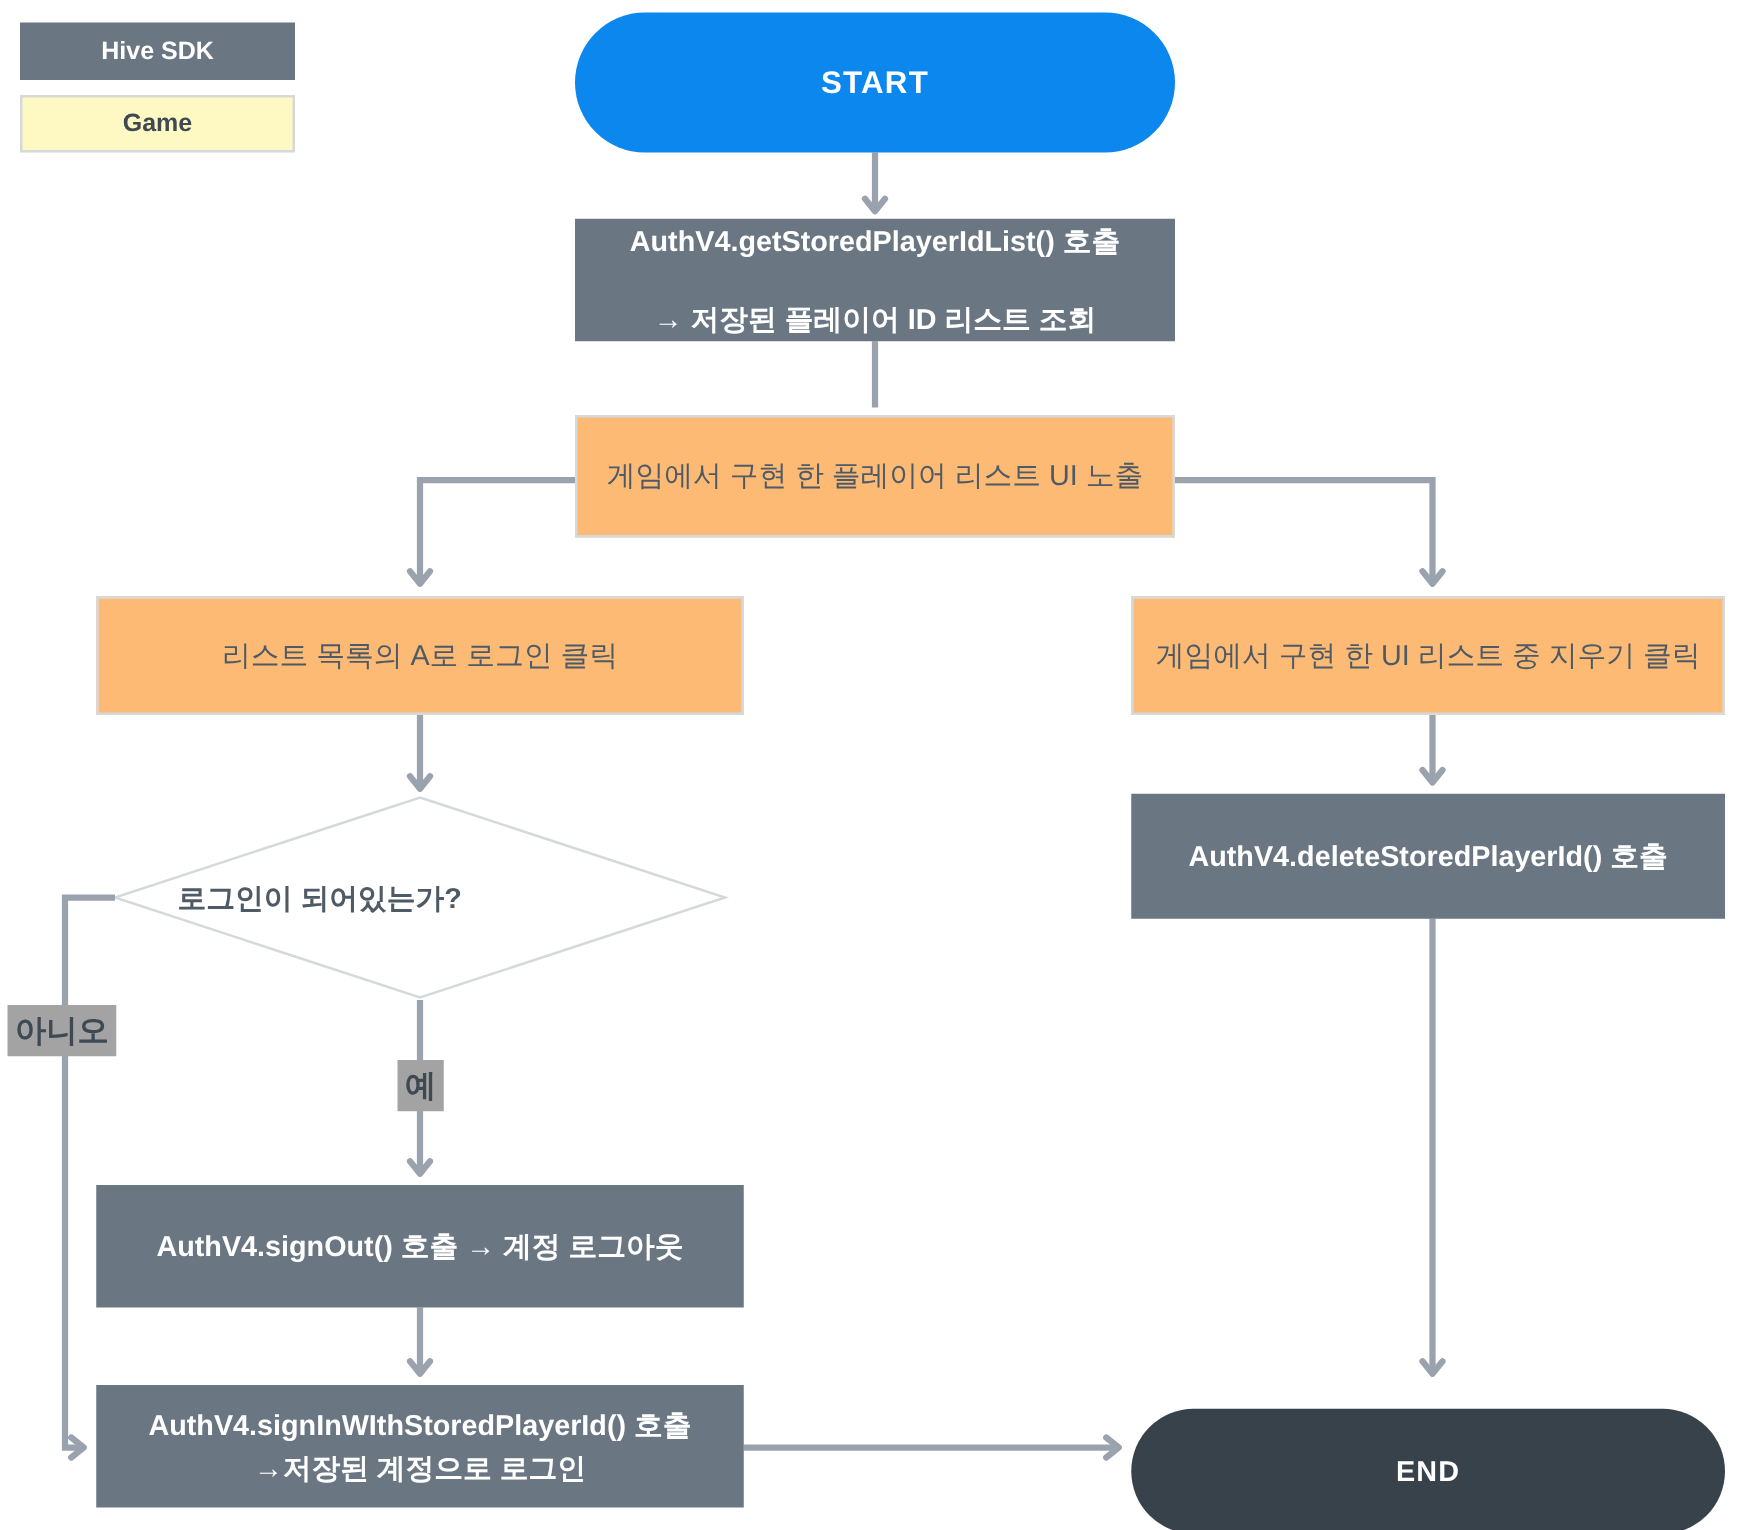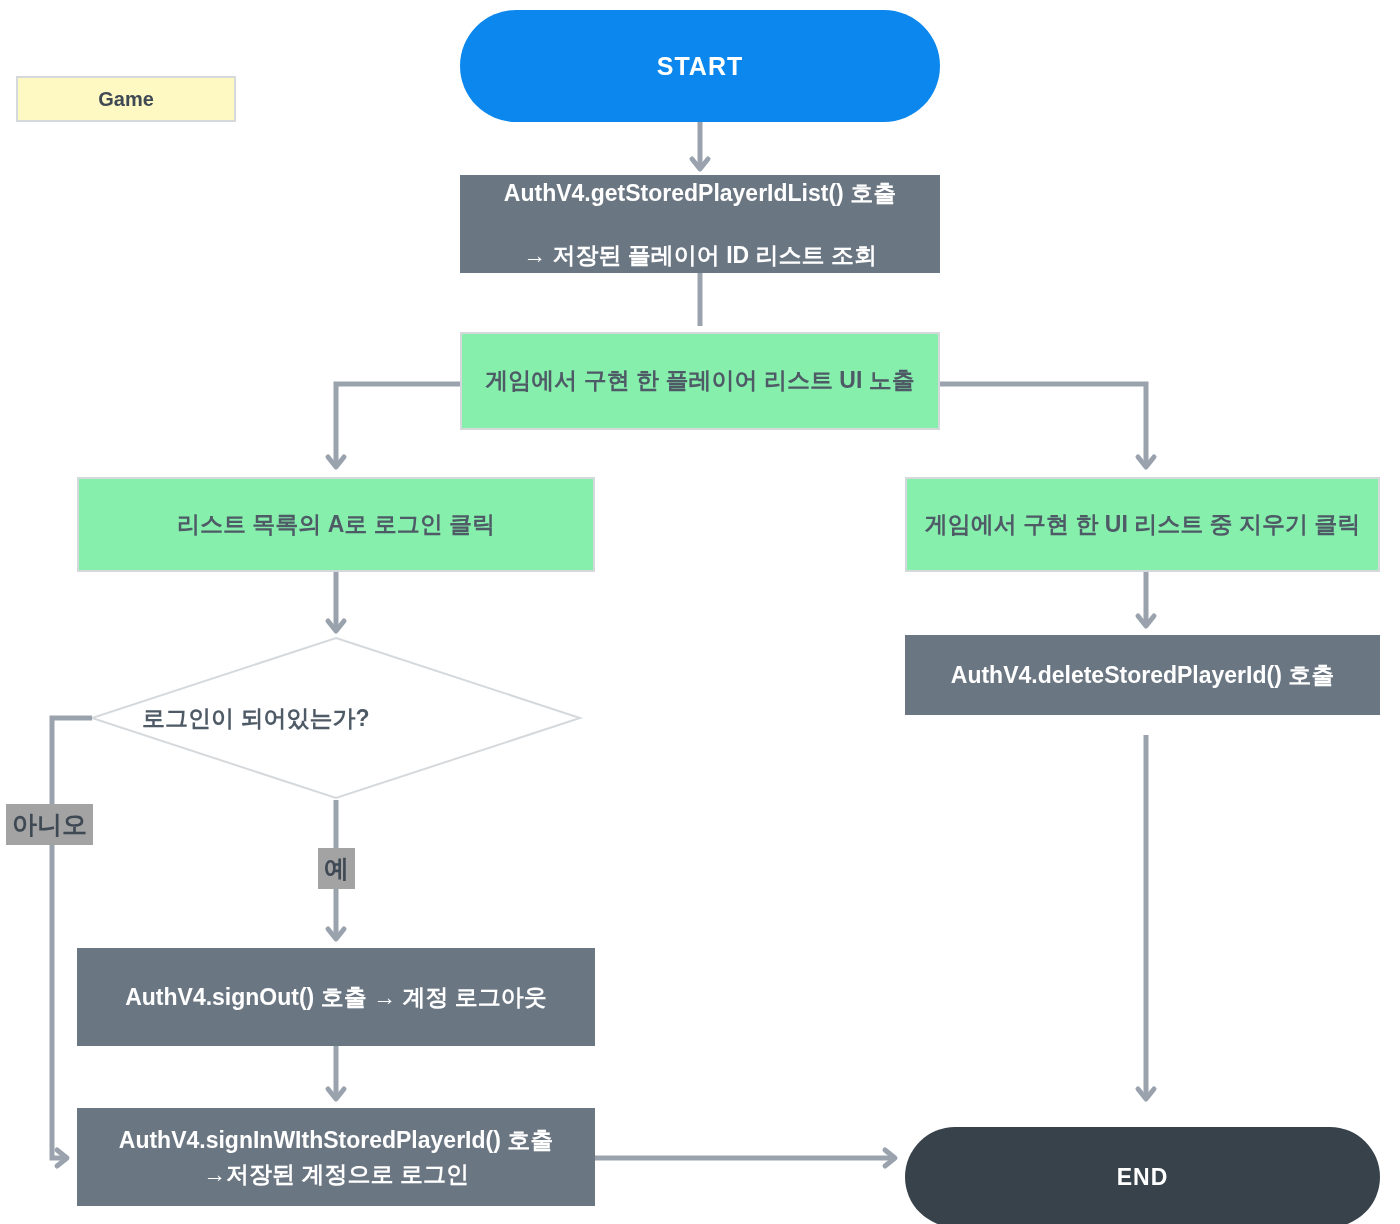--- a/index.html
+++ b/index.html
@@ -16,30 +16,30 @@
   .canvas{position:relative;width:1400px;height:1224px;background:#ffffff;overflow:hidden;}
   .connectors{position:absolute;left:0;top:0;width:1400px;height:1224px;}
 
   .node{position:absolute;display:flex;align-items:center;justify-content:center;
         text-align:center;flex-direction:column;}
   .pill-start{left:460px;top:10px;width:480px;height:112px;border-radius:56px;
         background:var(--start-blue);color:#fff;font-size:25px;font-weight:700;letter-spacing:1px;}
   .pill-end{left:905px;top:1108px;width:475px;height:100px;border-radius:50px;
         background:var(--end-dark);color:#fff;font-size:23px;font-weight:600;letter-spacing:1px;margin-top:19px;}
   .gray-box{background:var(--sdk-gray);color:#ffffff;font-weight:700;font-size:23px;line-height:1.5;}
-  .white-box{background:#86efac;border:2px solid var(--border-light);
-        color:var(--text-dark);font-weight:700;font-size:23px;line-height:1.45;}
+  .white-box{background:#fdba74;border:2px solid var(--border-light);
+        color:var(--text-dark);font-weight:400;font-size:23px;line-height:1.45;}
 
   .box-getlist{left:460px;top:175px;width:480px;height:98px;gap:28px;}
   .box-uilist{left:460px;top:332px;width:480px;height:98px;}
   .box-loginclick{left:77px;top:477px;width:518px;height:95px;}
   .box-signout{left:77px;top:948px;width:518px;height:98px;text-align:right;}
   .box-signin{left:77px;top:1108px;width:518px;height:98px;}
   .box-deleteclick{left:905px;top:477px;width:475px;height:95px;}
-  .box-delete{left:905px;top:635px;width:475px;height:80px;}
+  .box-delete{left:905px;top:635px;width:475px;height:100px;}
 
   .diamond-label{position:absolute;left:142px;top:690px;width:388px;height:56px;
         display:flex;align-items:center;
         color:var(--text-dark);font-weight:600;font-size:23px;}
 
   .edge-label{position:absolute;color:var(--label-dark);font-weight:600;font-size:25px;
         background:#a3a3a3;padding:4px 6px;}
   .label-no{left:6px;top:804px;}
   .label-yes{left:318px;top:848px;}
 
@@ -71,20 +71,23 @@
       <path d="M336,572 L336,630" marker-end="url(#chev)"></path>
       <path d="M336,800 L336,938" marker-end="url(#chev)"></path>
       <path d="M92,718 L52,718 L52,1158 L66,1158" marker-end="url(#chev)"></path>
       <path d="M336,1046 L336,1098" marker-end="url(#chev)"></path>
       <path d="M595,1158 L894,1158" marker-end="url(#chev)"></path>
       <path d="M1146,572 L1146,625" marker-end="url(#chev)"></path>
       <path d="M1146,735 L1146,1098" marker-end="url(#chev)"></path>
     </g>
   </svg>
 
+  <div class="legend-item legend-sdk">
+    <span>Hive SDK</span>
+  </div>
   <div class="legend-item legend-game">
     <span>Game</span>
   </div>
 
   <div class="node pill-start">
     <span>START</span>
   </div>
 
   <div class="node gray-box box-getlist">
     <div>AuthV4.getStoredPlayerIdList() 호출</div>

